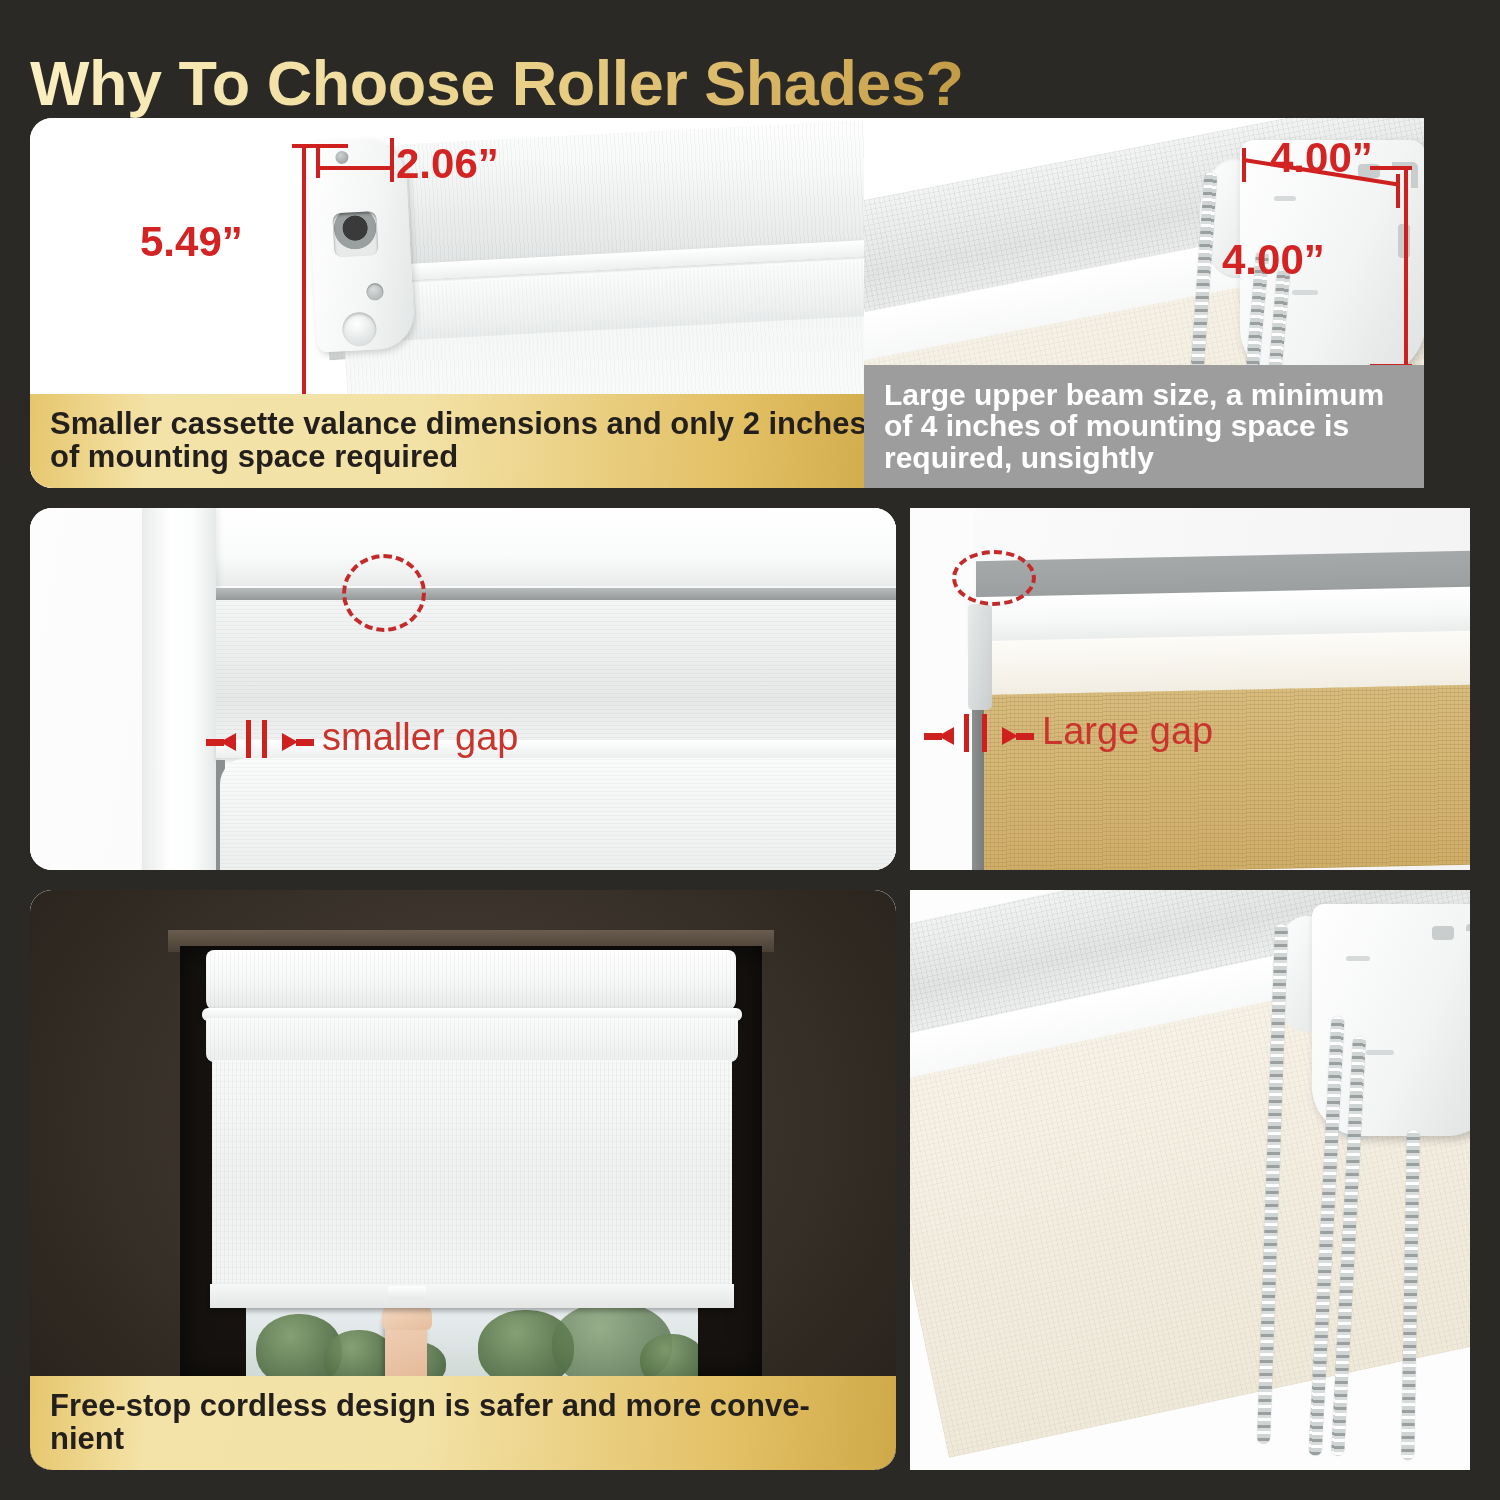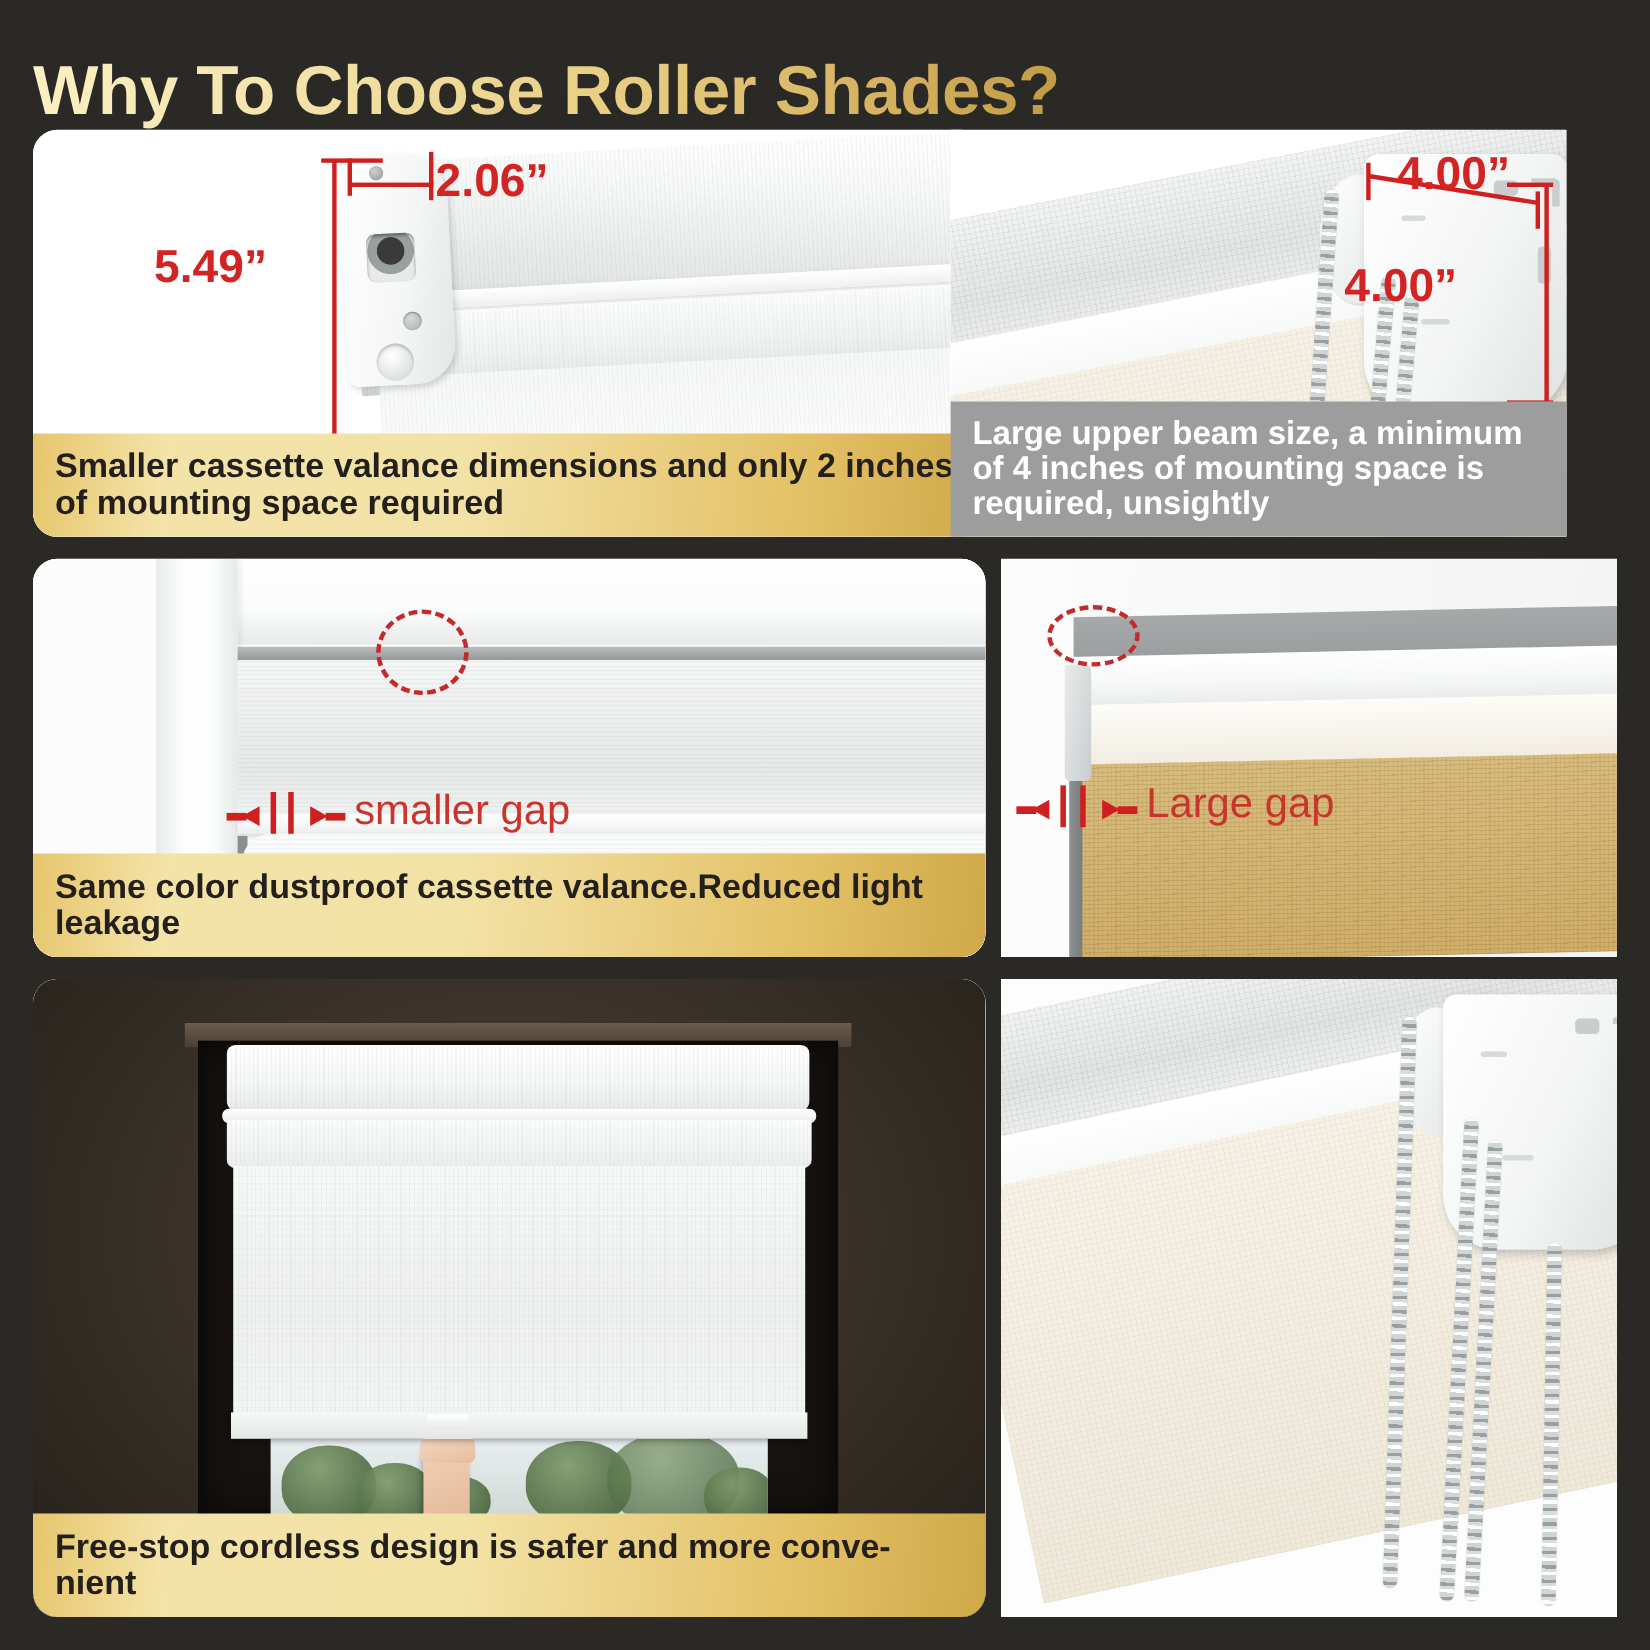--- a/index.html
+++ b/index.html
@@ -477,21 +477,20 @@
 
         <div class="arrowL" style="left:190px; top:225px;"></div>
         <div class="dimline" style="left:176px; top:231px; width:18px; height:7px;"></div>
         <div class="dimline" style="left:216px; top:212px; width:5px; height:38px;"></div>
         <div class="dimline" style="left:232px; top:212px; width:5px; height:38px;"></div>
         <div class="arrowR" style="left:252px; top:225px;"></div>
         <div class="dimline" style="left:266px; top:231px; width:18px; height:7px;"></div>
         <div class="dimlabel" style="left:292px; top:208px; font-size:38px; font-weight:normal; color:#c9352c;">smaller gap</div>
       </div>
 
-      <div class="caption good">Same color dustproof cassette valance.Reduced light leakage</div>
     </div>
 
     <div class="panel bad" style="left:910px; top:508px; width:560px; height:362px;padding-left:16px;">
       <div class="media">
         <div class="p4-wall"></div>
         <div class="p4-leftwall"></div>
         <div class="p4-topgray"></div>
         <div class="p4-valance"></div>
         <div class="p4-valance2"></div>
         <div class="p4-tan"></div>

